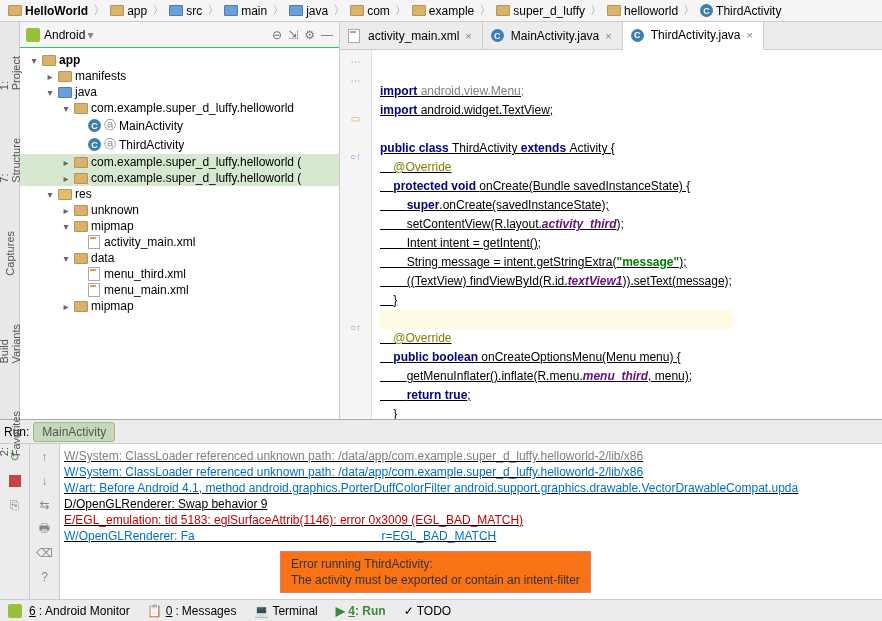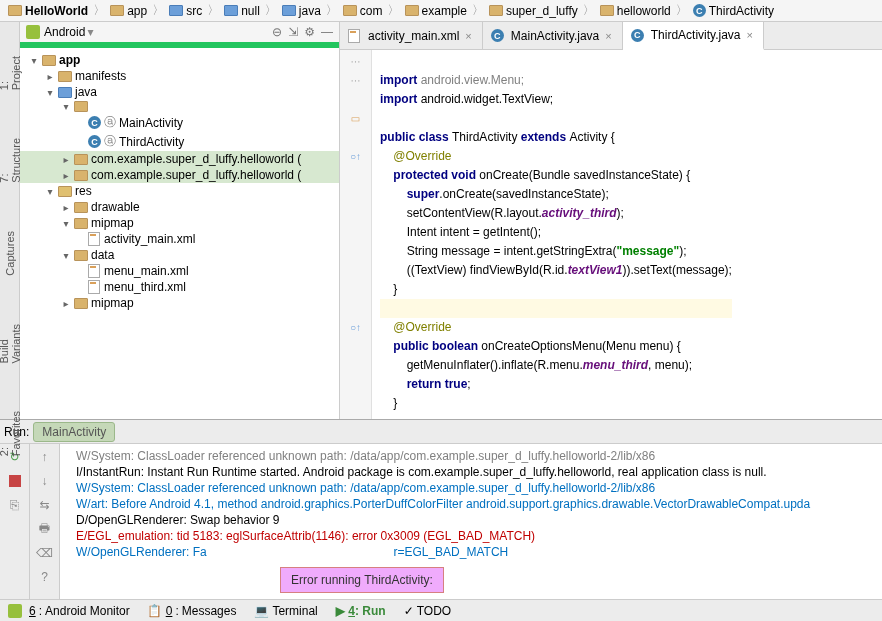--- a/index.html
+++ b/index.html
@@ -8,61 +8,61 @@
 .breadcrumb-item { display: flex; align-items: center; padding: 0 4px; cursor: pointer; white-space: nowrap; }
 .breadcrumb-sep { color: #888; margin: 0 1px; }
 .crumb-bold { font-weight: bold; }
 .folder-icon { width: 14px; height: 11px; background: #d9b36c; border: 1px solid #b8935a; border-radius: 1px; margin-right: 3px; display: inline-block; }
 .folder-icon.blue { background: #6c9fd9; border-color: #4a7db8; }
 .class-icon { width: 13px; height: 13px; border-radius: 50%; background: #3c7fb1; color: white; font-size: 9px; font-weight: bold; display: inline-flex; align-items: center; justify-content: center; margin-right: 3px; }
 .main-row { display: flex; flex: 1; min-height: 0; }
 .left-rail { width: 20px; background: #e8e8e8; border-right: 1px solid #ccc; display: flex; flex-direction: column; align-items: center; padding-top: 30px; gap: 40px; }
 .left-rail-item { writing-mode: vertical-rl; transform: rotate(180deg); font-size: 11px; color: #555; cursor: pointer; padding: 4px 0; }
 .project-panel { width: 320px; background: #fff; border-right: 1px solid #ccc; display: flex; flex-direction: column; }
-.project-header { display: flex; align-items: center; padding: 3px 6px; border-bottom: 6px solid #22c55e; background: #f5f5f5; height: 26px; }
+.project-header { display: flex; align-items: center; padding: 3px 6px; border-bottom: 1px solid #22c55e; background: #f5f5f5; height: 26px; }
 .android-icon { width: 14px; height: 14px; background: #97c03d; border-radius: 2px; margin-right: 4px; }
 .header-tools { margin-left: auto; display: flex; gap: 6px; color: #777; }
 .tree { flex: 1; overflow: auto; padding: 4px 0; user-select: none; }
 .tree-row { display: flex; align-items: center; padding: 1px 4px; cursor: pointer; white-space: nowrap; }
 .tree-row.selected { background: #d7e8d0; }
 .toggle { width: 12px; text-align: center; color: #666; font-size: 10px; margin-right: 2px; }
 .indent { display: inline-block; }
 .file-icon { width: 12px; height: 14px; background: #fff; border: 1px solid #aaa; margin-right: 4px; display: inline-block; position: relative; }
 .file-icon.xml::after { content: ""; position: absolute; top: 1px; left: 1px; width: 6px; height: 2px; background: #d9a05a; }
 .editor-area { flex: 1; display: flex; flex-direction: column; background: #fff; min-width: 0; }
 .editor-tabs { display: flex; background: #ececec; border-bottom: 1px solid #ccc; height: 28px; }
 .editor-tab { display: flex; align-items: center; padding: 0 8px; border-right: 1px solid #ccc; background: #ececec; cursor: pointer; gap: 4px; }
 .editor-tab.active { background: #fff; border-bottom: 2px solid #fff; margin-bottom: -1px; }
 .tab-close { color: #888; font-size: 11px; padding: 0 2px; }
 .editor-body { flex: 1; display: flex; overflow: auto; font-family: Consolas, monospace; font-size: 13px; line-height: 19px; }
 .gutter { width: 32px; background: #f5f5f5; border-right: 1px solid #e0e0e0; padding-top: 2px; }
 .gutter-icon { height: 19px; display: flex; align-items: center; justify-content: center; color: #aaa; font-size: 10px; }
-.code { padding: 2px 8px; white-space: pre; }
+.code { padding: 13px 8px; white-space: pre; text-decoration: underline; }
 .code .kw { color: #000080; font-weight: bold; }
 .code .ann { color: #808000; }
 .code .str { color: #008000; font-weight: bold; }
 .code .ital { color: #660e7a; font-style: italic; font-weight: bold; }
 .code .dim { color: #808080; }
 .code .plain { color: #000; }
 .run-panel { height: 180px; background: #fff; border-top: 1px solid #aaa; display: flex; flex-direction: column; }
 .run-tabs { display: flex; align-items: center; background: #ececec; border-bottom: 1px solid #ccc; height: 24px; padding-left: 4px; gap: 4px; }
 .run-tab { padding: 2px 8px; font-size: 11px; color: #555; cursor: pointer; }
 .run-tab.active { background: #c5d8b8; border: 1px solid #9bb88a; border-radius: 3px; }
 .run-body { flex: 1; display: flex; min-height: 0; }
 .run-toolbar { width: 30px; background: #ececec; border-right: 1px solid #ccc; display: flex; flex-direction: column; align-items: center; padding-top: 4px; gap: 6px; }
 .tool-btn { width: 18px; height: 18px; display: flex; align-items: center; justify-content: center; cursor: pointer; font-size: 12px; }
 .tool-green { color: #4a9b4a; }
 .tool-red { color: #c74444; background: #c74444; width: 12px; height: 12px; }
-.console { flex: 1; overflow: auto; font-family: Consolas, monospace; font-size: 12px; line-height: 16px; padding: 4px 16px; position: relative; }
+.console { flex: 1; overflow: auto; font-family: Consolas, monospace; font-size: 12px; line-height: 16px; padding: 4px 4px; position: relative; text-decoration: underline; }
 .log-line { white-space: pre; }
 .log-dim { color: #808080; }
 .log-blue { color: #0070c0; }
 .log-red { color: #c00000; }
 .log-normal { color: #000; }
-.error-popup { position: absolute; left: 220px; bottom: 6px; background: #f0abfc; border: 1px solid #d68080; padding: 4px 10px; font-family: "Segoe UI", Arial, sans-serif; font-size: 12px; color: #333; }
+.error-popup { position: absolute; left: 220px; bottom: 6px; background: #f97316; border: 1px solid #d68080; padding: 4px 10px; font-family: "Segoe UI", Arial, sans-serif; font-size: 12px; color: #333; }
 .statusbar { display: flex; align-items: center; height: 22px; background: #ececec; border-top: 1px solid #ccc; padding: 0 8px; gap: 18px; font-size: 11px; }
 .status-item { display: flex; align-items: center; gap: 3px; cursor: pointer; }
 .underline-key { text-decoration: underline; }
 .status-green { color: #3a8a3a; font-weight: bold; }
 </style>
 </head>
 <body>
 
 <div class="breadcrumb">
   <span class="breadcrumb-item">
@@ -75,21 +75,21 @@
       <span>app</span>
     </span>
     <span class="breadcrumb-sep">〉</span>
   <span class="breadcrumb-item">
       <span class="folder-icon blue"></span>
       <span>src</span>
     </span>
     <span class="breadcrumb-sep">〉</span>
   <span class="breadcrumb-item">
       <span class="folder-icon blue"></span>
-      <span>null</span>
+      <span>main</span>
     </span>
     <span class="breadcrumb-sep">〉</span>
   <span class="breadcrumb-item">
       <span class="folder-icon blue"></span>
       <span>java</span>
     </span>
     <span class="breadcrumb-sep">〉</span>
   <span class="breadcrumb-item">
       <span class="folder-icon"></span>
       <span>com</span>
@@ -154,20 +154,21 @@
       <div class="tree-row">
           <span class="indent" style="width:20px"></span>
           <span class="toggle">▾</span>
           <span class="folder-icon blue"></span>
           <span>java</span>
         </div>
       <div class="tree-row">
           <span class="indent" style="width:36px"></span>
           <span class="toggle">▾</span>
           <span class="folder-icon"></span>
+          <span>com.example.super_d_luffy.helloworld</span>
         </div>
       <div class="tree-row">
           <span class="indent" style="width:64px"></span>
           <span class="class-icon">C</span>
           <span style="margin-right:3px;color:#888">ⓐ</span>
           <span>MainActivity</span>
         </div>
       <div class="tree-row">
           <span class="indent" style="width:64px"></span>
           <span class="class-icon">C</span>
@@ -189,21 +190,21 @@
       <div class="tree-row">
           <span class="indent" style="width:20px"></span>
           <span class="toggle">▾</span>
           <span class="folder-icon" style="background:#e0c070"></span>
           <span>res</span>
         </div>
       <div class="tree-row">
           <span class="indent" style="width:36px"></span>
           <span class="toggle">▸</span>
           <span class="folder-icon"></span>
-          <span>drawable</span>
+          <span>unknown</span>
         </div>
       <div class="tree-row">
           <span class="indent" style="width:36px"></span>
           <span class="toggle">▾</span>
           <span class="folder-icon"></span>
           <span>mipmap</span>
         </div>
       <div class="tree-row">
           <span class="indent" style="width:64px"></span>
           <span class="file-icon xml"></span>
@@ -211,26 +212,26 @@
         </div>
       <div class="tree-row">
           <span class="indent" style="width:36px"></span>
           <span class="toggle">▾</span>
           <span class="folder-icon"></span>
           <span>data</span>
         </div>
       <div class="tree-row">
           <span class="indent" style="width:64px"></span>
           <span class="file-icon xml"></span>
+          <span>menu_third.xml</span>
+        </div>
+      <div class="tree-row">
+          <span class="indent" style="width:64px"></span>
+          <span class="file-icon xml"></span>
           <span>menu_main.xml</span>
-        </div>
-      <div class="tree-row">
-          <span class="indent" style="width:64px"></span>
-          <span class="file-icon xml"></span>
-          <span>menu_third.xml</span>
         </div>
       <div class="tree-row">
           <span class="indent" style="width:36px"></span>
           <span class="toggle">▸</span>
           <span class="folder-icon"></span>
           <span>mipmap</span>
         </div>
     </div>
   </div>
 
@@ -311,29 +312,29 @@
       <span class="tool-btn" style="color:#888">↑</span>
       <span class="tool-btn" style="color:#888">↓</span>
       <span class="tool-btn" style="color:#888">⇆</span>
       <span class="tool-btn" style="color:#888">🖶</span>
       <span class="tool-btn" style="color:#888">⌫</span>
       <span class="tool-btn" style="color:#888">?</span>
     </div>
     <div class="console">
       <div id="console-lines">
           <div class="log-line log-dim">W/System: ClassLoader referenced unknown path: /data/app/com.example.super_d_luffy.helloworld-2/lib/x86</div>
-          <div class="log-line log-normal">I/InstantRun: Instant Run Runtime started. Android package is com.example.super_d_luffy.helloworld, real application class is null.</div>
           <div class="log-line log-blue">W/System: ClassLoader referenced unknown path: /data/app/com.example.super_d_luffy.helloworld-2/lib/x86</div>
           <div class="log-line log-blue">W/art: Before Android 4.1, method android.graphics.PorterDuffColorFilter android.support.graphics.drawable.VectorDrawableCompat.upda</div>
           <div class="log-line log-normal">D/OpenGLRenderer: Swap behavior 9</div>
           <div class="log-line log-red">E/EGL_emulation: tid 5183: eglSurfaceAttrib(1146): error 0x3009 (EGL_BAD_MATCH)</div>
           <div class="log-line log-blue">W/OpenGLRenderer: Fa                                                        r=EGL_BAD_MATCH</div>
         </div>
       <div class="error-popup">
         <div>Error running ThirdActivity:</div>
+        <div>The activity must be exported or contain an intent-filter</div>
       </div>
     </div>
   </div>
 </div>
 
 <div class="statusbar">
   <span class="status-item"><span class="android-icon"></span><span class="underline-key">6</span>: <span>Android Monitor</span></span>
   <span class="status-item">📋 <span class="underline-key">0</span>: <span>Messages</span></span>
   <span class="status-item">💻 <span>Terminal</span></span>
   <span class="status-item">

